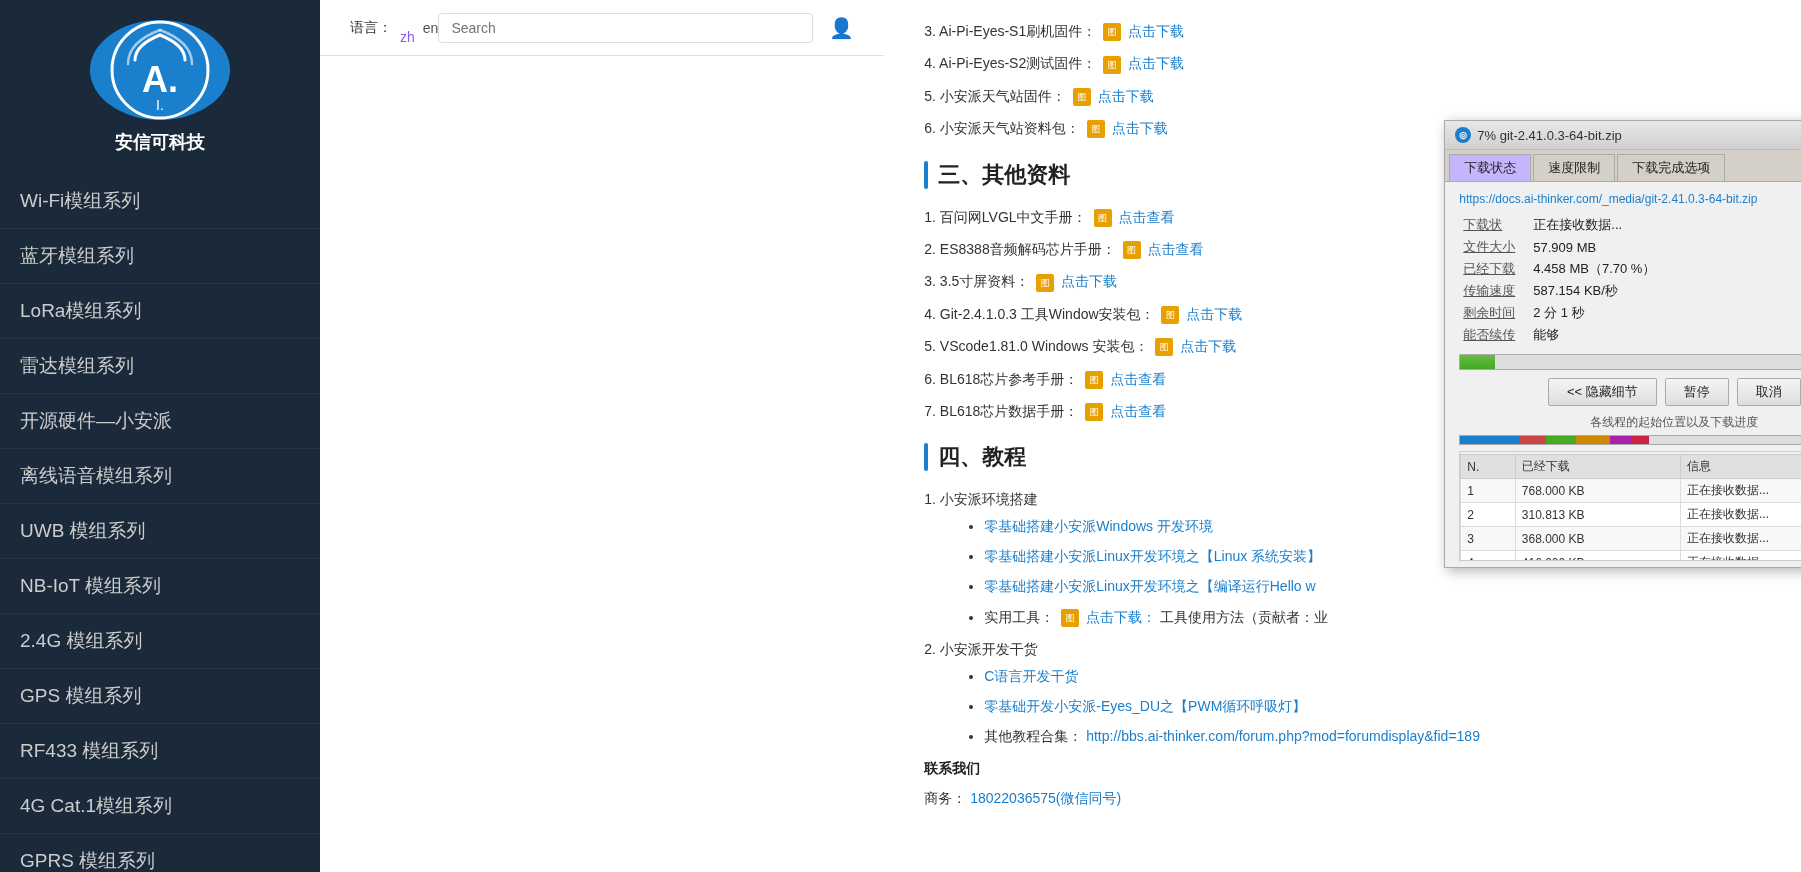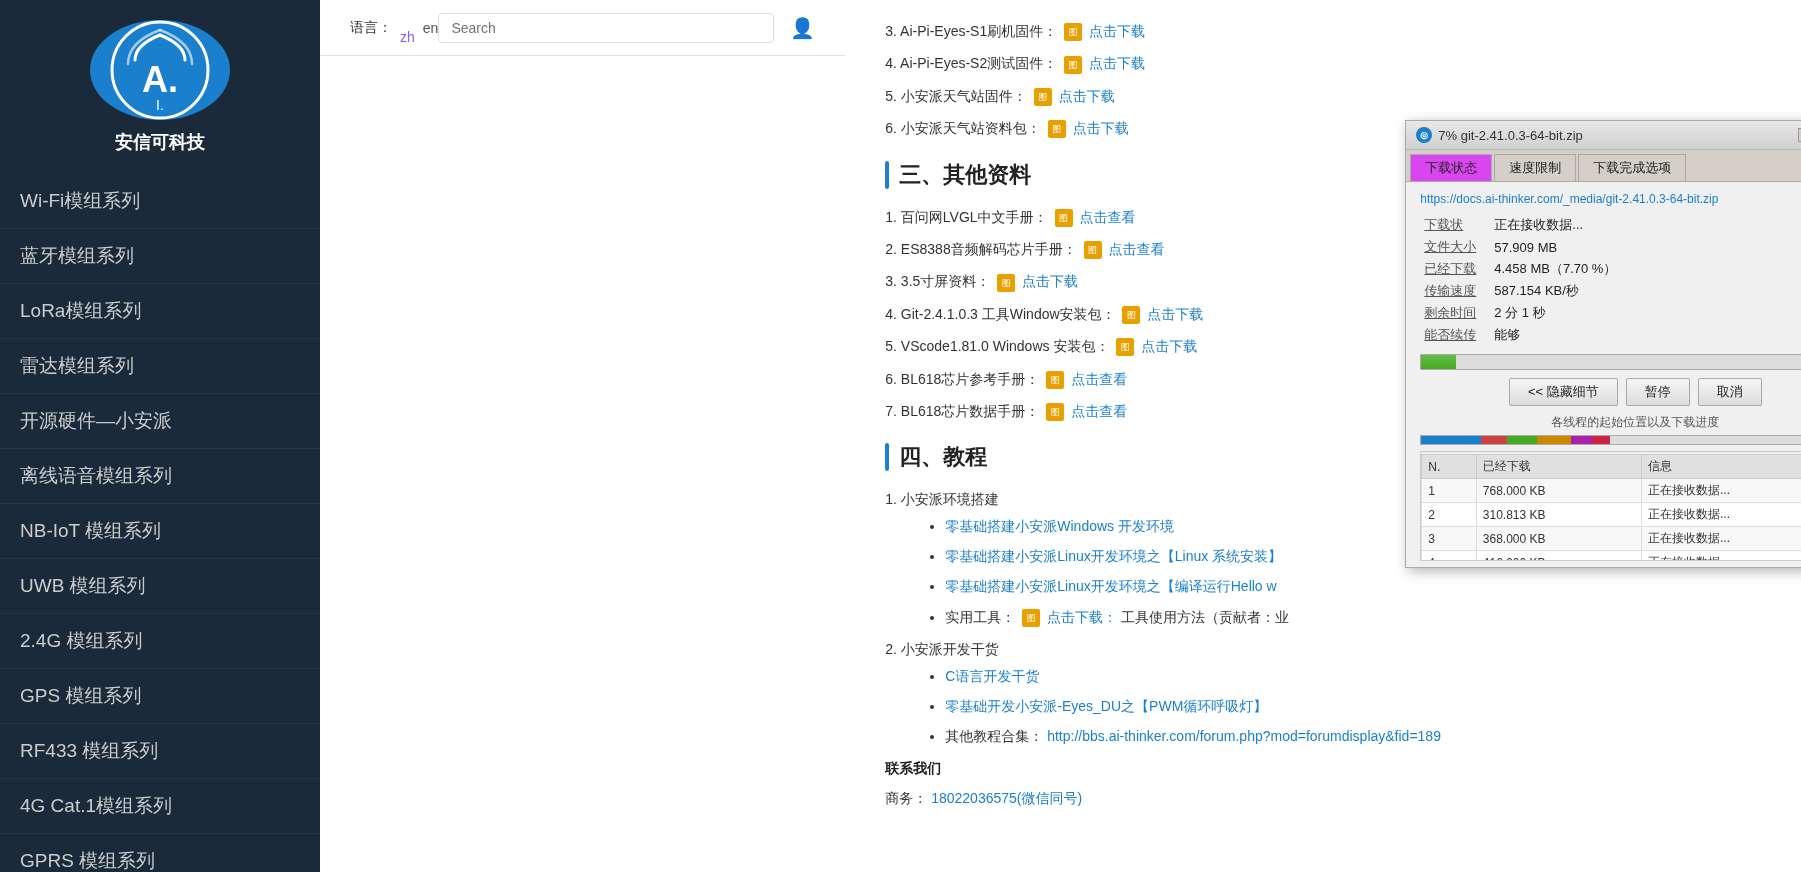--- a/index.html
+++ b/index.html
@@ -94,21 +94,21 @@
     }
     .header-right {
       display: flex;
       align-items: center;
       gap: 16px;
     }
     .search-input {
       border: 1px solid #ddd;
       border-radius: 4px;
       padding: 6px 12px;
-      width: 336px;
+      width: 375px;
       font-size: 14px;
       color: #999;
       outline: none;
     }
     .user-icon {
       font-size: 20px;
       color: #555;
       cursor: pointer;
     }
 
@@ -271,21 +271,21 @@
     .dialog-tab {
       padding: 4px 14px;
       border: 1px solid #aaa;
       border-bottom: none;
       background: #d4d0c8;
       cursor: pointer;
       font-size: 13px;
       color: #222;
     }
     .dialog-tab.active {
-      background: #d946ef;
+      background: #c4b5fd;
       font-weight: normal;
     }
 
     .dialog-body {
       padding: 10px 14px 6px;
     }
     .dialog-url {
       color: #1a7fcc;
       font-size: 12px;
       margin-bottom: 8px;
@@ -410,22 +410,22 @@
     </svg>
   </div>
   <div class="sidebar-brand">安信可科技</div>
   <nav class="sidebar-nav">
     <div class="sidebar-nav-item">Wi-Fi模组系列</div>
     <div class="sidebar-nav-item">蓝牙模组系列</div>
     <div class="sidebar-nav-item">LoRa模组系列</div>
     <div class="sidebar-nav-item">雷达模组系列</div>
     <div class="sidebar-nav-item">开源硬件—小安派</div>
     <div class="sidebar-nav-item">离线语音模组系列</div>
+    <div class="sidebar-nav-item">UWB 模组系列</div>
     <div class="sidebar-nav-item">NB-IoT 模组系列</div>
-    <div class="sidebar-nav-item">UWB 模组系列</div>
     <div class="sidebar-nav-item">2.4G 模组系列</div>
     <div class="sidebar-nav-item">GPS 模组系列</div>
     <div class="sidebar-nav-item">RF433 模组系列</div>
     <div class="sidebar-nav-item">4G Cat.1模组系列</div>
     <div class="sidebar-nav-item">GPRS 模组系列</div>
   </nav>
 </div>
 
 <div class="main">
 

